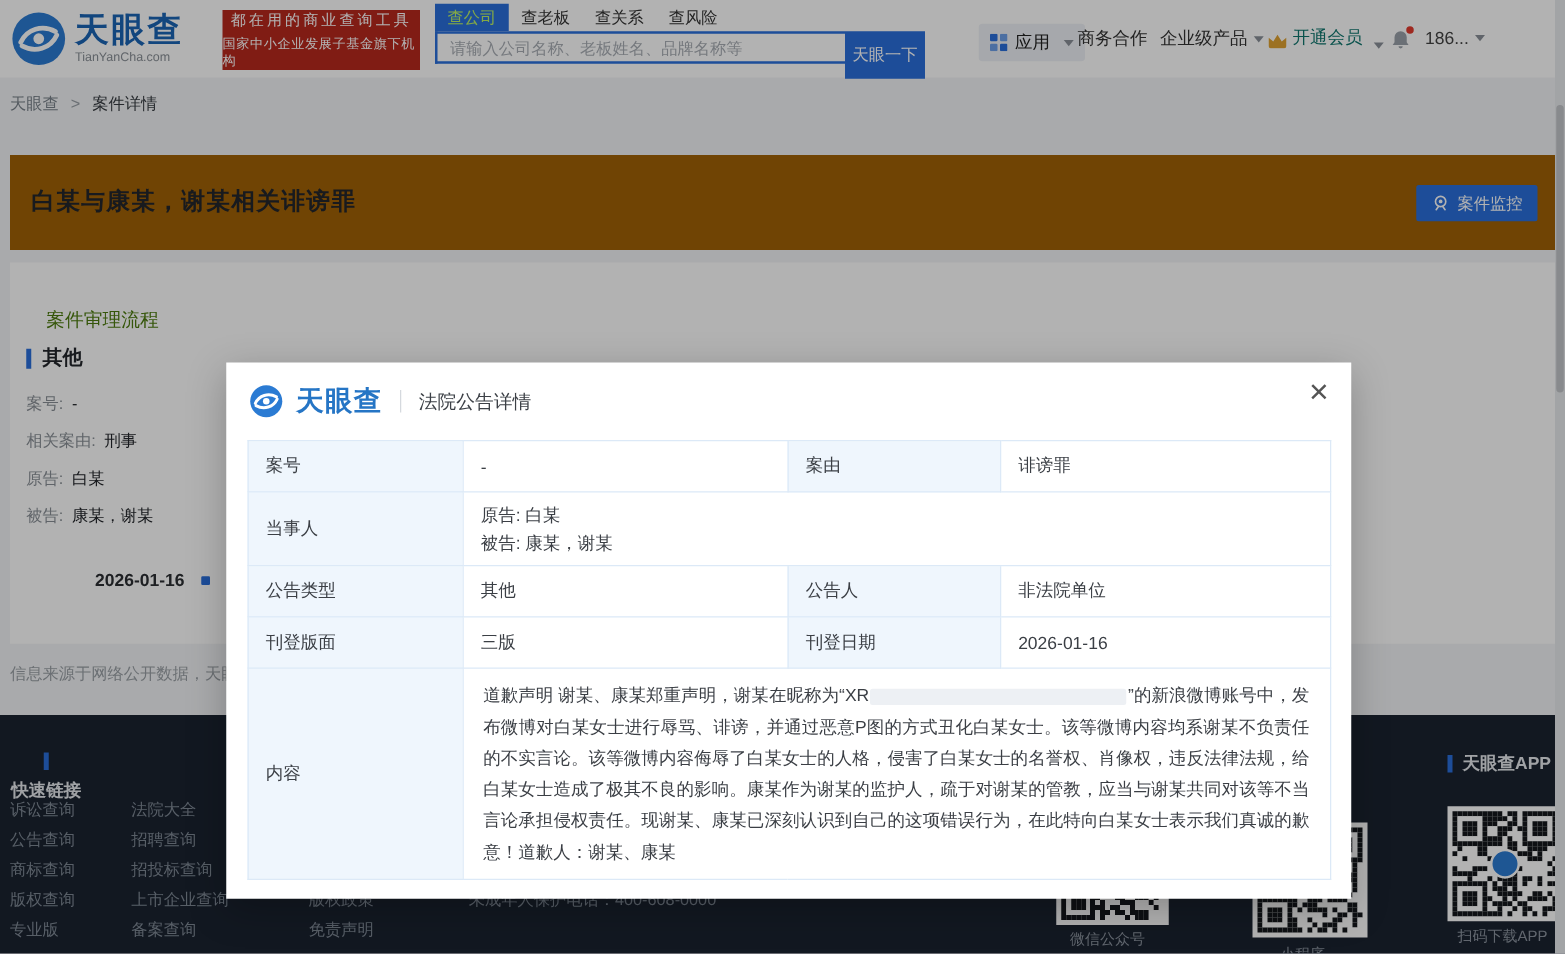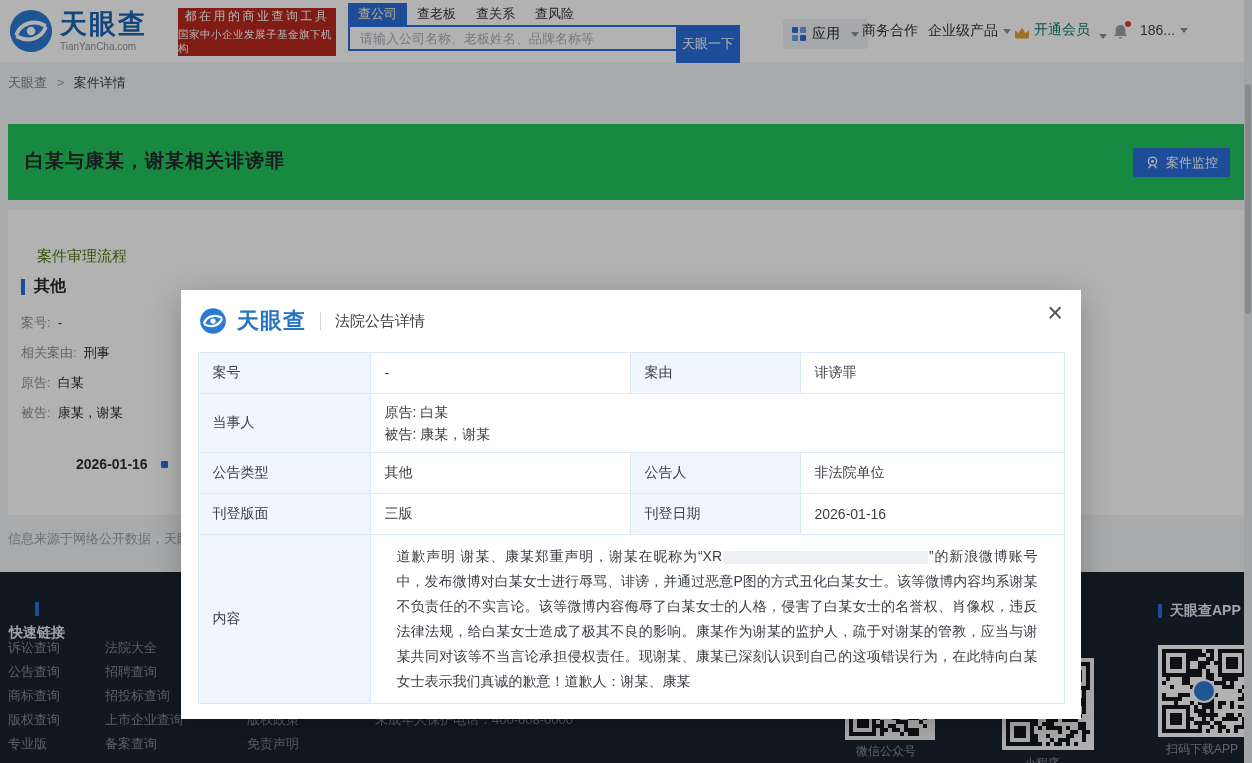--- a/index.html
+++ b/index.html
@@ -12,21 +12,21 @@
   .logo svg{width:46px;height:46px;}
   .logo-name{font-size:27px;font-weight:bold;color:#1b65b5;line-height:32px;letter-spacing:2px;}
   .logo-domain{font-size:10px;color:#8a9097;margin-top:1px;}
   .badge{position:absolute;left:178px;top:8px;width:158px;height:48px;background:#b8291e;color:#fff;
          display:flex;flex-direction:column;justify-content:center;align-items:center;}
   .badge-l1{font-size:12px;letter-spacing:2.5px;}
   .badge-l2{font-size:10.5px;margin-top:3px;letter-spacing:0.5px;}
   .search-area{position:absolute;left:348px;top:3px;}
   .tabs{display:flex;align-items:center;height:21px;}
   .tab{font-size:13px;color:#333;padding:2px 10px;cursor:pointer;}
-  .tab.active{background:#2a6fdb;color:#fef9c3;}
+  .tab.active{background:#2a6fdb;color:#bef264;}
   .search-row{display:flex;margin-top:1px;}
   .search-input{width:306px;height:22px;border:2px solid #2a6fdb;border-right:none;padding:0 10px;font-size:13px;outline:none;
                 font-family:inherit;color:#333;}
   .search-input::placeholder{color:#a9aeb5;}
   .search-btn{width:64px;height:38px;background:#2a6fdb;color:#fff;border:none;font-size:13px;cursor:pointer;font-family:inherit;}
   .hnav-item{position:absolute;font-size:14px;color:#333;cursor:pointer;display:flex;align-items:center;}
   .apps{left:783px;top:19px;height:30px;background:#eef1f6;border-radius:3px;padding:0 9px;gap:6px;color:#222;}
   .apps svg{width:14px;height:14px;}
   .nav-biz{left:862px;top:22px;}
   .nav-ent{left:928px;top:22px;}
@@ -37,21 +37,21 @@
   .bell .dot{position:absolute;right:-2px;top:-2px;width:6px;height:6px;border-radius:50%;background:#e23c2e;}
   .nav-user{left:1140px;top:22px;color:#444;}
   .caret{width:0;height:0;border-left:4px solid transparent;border-right:4px solid transparent;
          border-top:5px solid #8a9099;display:inline-block;margin-left:5px;}
 
   
   .breadcrumb{position:absolute;left:8px;top:74px;font-size:13px;}
   .bc-home{color:#7a838c;cursor:pointer;}
   .bc-sep{color:#9aa1a8;margin:0 6px;}
   .bc-cur{color:#373c42;}
-  .title-card{position:absolute;left:8px;top:124px;width:1236px;height:76px;background:#22c55e;}
+  .title-card{position:absolute;left:8px;top:124px;width:1236px;height:76px;background:#a16207;}
   .title-card h1{position:absolute;left:17px;top:24px;margin:0;font-size:19px;font-weight:bold;color:#23262b;letter-spacing:1px;}
   .monitor-btn{position:absolute;right:14px;top:24px;height:29px;padding:0 12px;background:#2a6fdb;color:#fff;border:none;
                border-radius:2px;font-size:13px;display:flex;align-items:center;gap:6px;cursor:pointer;font-family:inherit;}
   .monitor-btn svg{width:15px;height:15px;}
 
   
   .main-card{position:absolute;left:8px;top:210px;width:1236px;height:305px;background:#fff;}
   .main-card h2{position:absolute;left:13px;top:21px;margin:16px;font-size:15px;font-weight:normal;color:#4d7c0f;}
   .stage{position:absolute;left:13px;top:66px;display:flex;align-items:center;gap:9px;}
   .vbar{width:4px;height:16px;background:#2a6fdb;display:inline-block;}
@@ -95,21 +95,21 @@
   .m-close{position:absolute;right:18px;top:10px;font-size:27px;color:#555;font-weight:300;line-height:1;cursor:pointer;}
   .m-table{width:866px;margin:0 auto;border-collapse:collapse;table-layout:fixed;font-size:14px;color:#3b3f45;}
   .m-table td{border:1px solid #dce9f7;}
   .m-table td.lbl{background:#eff6fd;padding:0 14px;}
   .m-table td.val{background:#fff;padding:0 14px;}
   .r1 td{height:40px;}
   .r2 td{height:58px;}
   .r3 td{height:40px;}
   .r4 td{height:40px;}
   .party-line{line-height:22px;}
-  td.content-cell{padding:9px 26px !important;line-height:25px;text-align:justify;}
+  td.content-cell{padding:9px 16px !important;line-height:25px;text-align:justify;}
   .redacted{display:inline-block;width:205px;height:13px;background:#edf0f4;border-radius:2px;vertical-align:middle;margin:0 1px;}
 </style>
 </head>
 <body>
 
 <div class="screen">
 
   <header class="topbar">
     <div class="logo">
       <svg viewBox="0 0 48 48">

